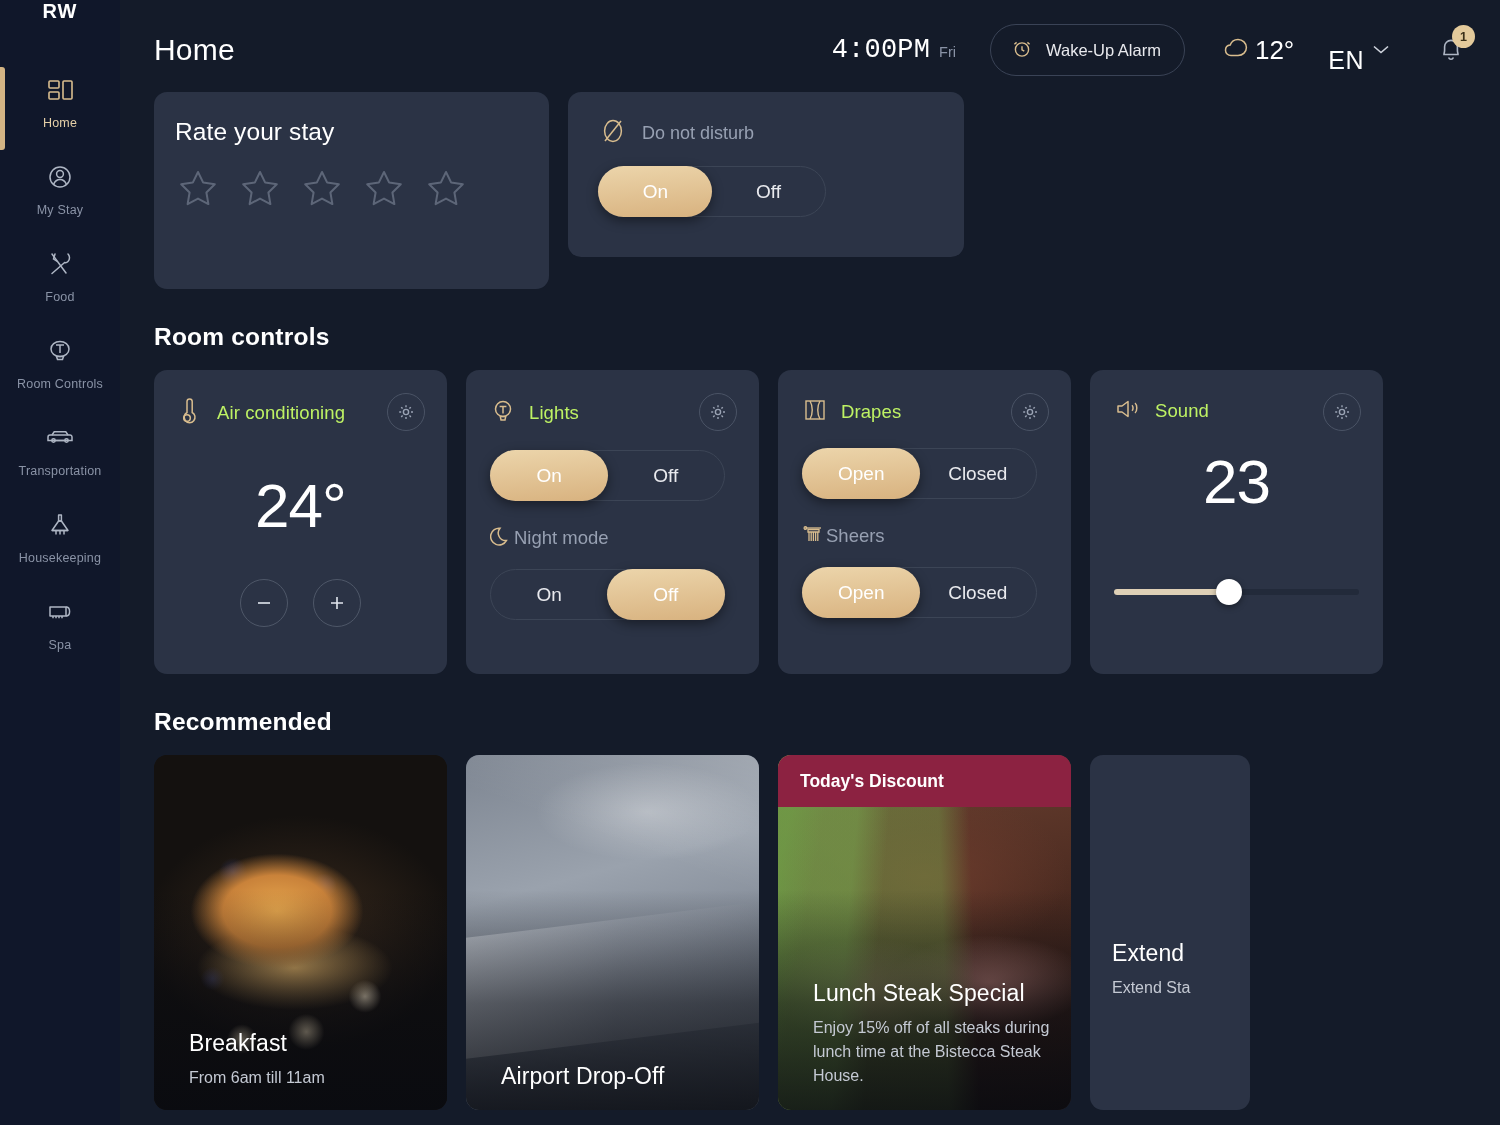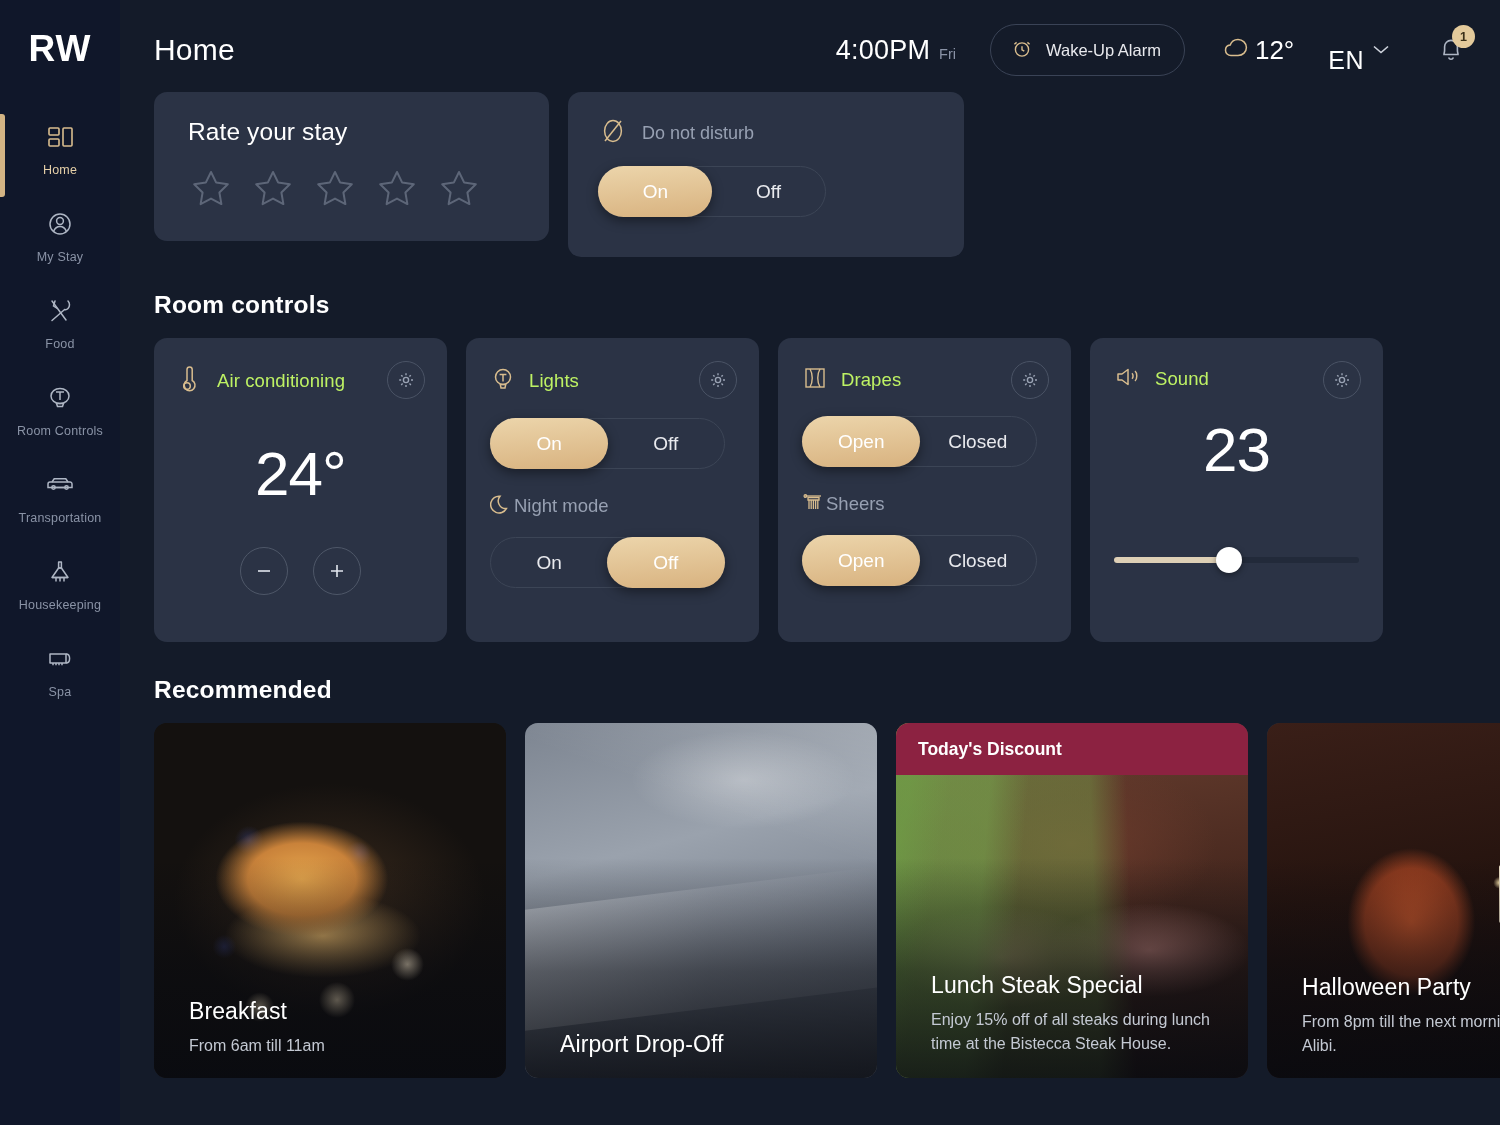--- a/index.html
+++ b/index.html
@@ -12,22 +12,22 @@
   .app { position:relative; width:1500px; height:1125px; display:flex; }
 
   
   .sidebar {
     width:120px; height:1125px; flex:0 0 120px;
     background:#10172a;
     position:relative;
     display:flex; flex-direction:column; align-items:center;
   }
   .logo {
-    margin-top:28px; margin-bottom:34px;
-    color:#ffffff; font-size:37px; font-weight:bold; letter-spacing:1px;
+    margin-bottom:34px;
+    color:#ffffff; font-size:20px; font-weight:bold; letter-spacing:1px;
   }
   .nav { width:100%; display:flex; flex-direction:column; align-items:center; }
   .nav-item {
     width:100%; position:relative;
     display:flex; flex-direction:column; align-items:center; justify-content:center;
     padding:16px 0 14px 0;
     cursor:pointer;
   }
   .nav-item .ico { width:34px; height:34px; display:block; }
   .nav-item .ico svg { width:34px; height:34px; display:block; }
@@ -44,21 +44,21 @@
   
   .main { flex:1; position:relative; height:1125px; overflow:hidden; }
 
   .topbar {
     height:100px; display:flex; align-items:center;
     padding:0 34px 0 34px;
   }
   .page-title { font-size:30px; color:#fff; font-weight:normal; letter-spacing:.2px; }
   .topbar-right { margin-left:auto; display:flex; align-items:center; gap:0; }
   .clock { display:flex; align-items:baseline; gap:9px; margin-right:34px;}
-  .clock .time { font-size:27px; color:#fff; letter-spacing:.2px;}
+  .clock .time { font-size:27px; color:#fff; letter-spacing:.2px;font-family:Liberation Mono, monospace;}
   .clock .day { font-size:14.5px; color:#8a93a6; }
   .alarm-chip {
     display:flex; align-items:center; gap:12px;
     border:1px solid #3a4356; border-radius:26px;
     padding:11px 23px 11px 19px; cursor:pointer; margin-right:36px;
   }
   .alarm-chip .label { font-size:16.5px; color:#e9eaee; white-space:nowrap;}
   .weather { display:flex; align-items:center; margin-right:34px;}
   .weather .temp { font-size:26px; color:#fff; }
   .lang { display:flex; align-items:center; gap:8px; margin-right:46px; cursor:pointer;}
@@ -72,21 +72,21 @@
     font-weight:bold;
   }
 
   .content { padding:0 34px; }
 
   
   .toprow { display:flex; gap:19px; margin-top:-8px; }
   .card {
     background:#2b3345; border-radius:13px;
   }
-  .rate-card { width:395px; height:149px; padding:26px 34px; }
+  .rate-card { width:395px; height:197px; padding:26px 21px; }
   .rate-title { font-size:24.5px; color:#fff; margin-bottom:20px; letter-spacing:.1px;}
   .stars { display:flex; gap:16px; }
   .stars svg { width:46px; height:46px; display:block; }
 
   .dnd-card { width:396px; height:165px; padding:22px 30px; }
   .dnd-head { display:flex; align-items:center; gap:14px; margin-bottom:14px;}
   .dnd-label { font-size:18px; color:#97a0b2; }
 
   
   .toggle {
@@ -159,21 +159,21 @@
   }
   .slider .handle {
     position:absolute; top:0; width:26px; height:26px; border-radius:50%;
     background:#fff; box-shadow:0 2px 6px rgba(0,0,0,.4); cursor:pointer;
     transform:translateX(-13px);
   }
 
   
   .rec-row { display:flex; gap:19px; margin-top:3px; }
   .rec-card {
-    width:352px; height:355px; border-radius:13px;
+    width:293px; height:355px; border-radius:13px;
     position:relative; overflow:hidden; cursor:pointer;
     background:#2b3345; flex:0 0 auto;
   }
   .rec-img { position:absolute; inset:0; }
   .rec-shade {
     position:absolute; inset:0;
     background:linear-gradient(180deg,rgba(8,10,16,0) 38%,rgba(8,10,16,.55) 70%,rgba(8,10,16,.82) 100%);
   }
   .rec-text { position:absolute; left:35px; right:18px; bottom:20px; }
   .rec-title { font-size:23px; color:#fff; letter-spacing:.1px; }
@@ -610,32 +610,20 @@
           <div class="rec-shade"></div>
           <div class="ribbon">
             <span>Today's Discount</span>
           </div>
           <div class="rec-text">
             <div class="rec-title">Lunch Steak Special</div>
             <div class="rec-sub">Enjoy 15% off of all steaks during lunch time at the Bistecca Steak House.</div>
           </div>
         </div>
 
-        <div class="rec-card">
-          <div class="rec-img art-halloween">
-            <span class="candle" style="left:66%;top:40%;width:6px;height:58px;"></span>
-            <span class="candle" style="left:74%;top:36%;width:6px;height:66px;"></span>
-            <span class="candle" style="left:80%;top:52%;width:6px;height:44px;"></span>
-          </div>
-          <div class="rec-shade"></div>
-          <div class="rec-text">
-            <div class="rec-title">Halloween Party</div>
-            <div class="rec-sub">From 8pm till the next morning at The Alibi.</div>
-          </div>
-        </div>
 
         <div class="rec-card partial">
           <div class="rec-text">
             <div class="rec-title">Extend</div>
             <div class="rec-sub">Extend Sta</div>
           </div>
         </div>
 
       </div>
 

